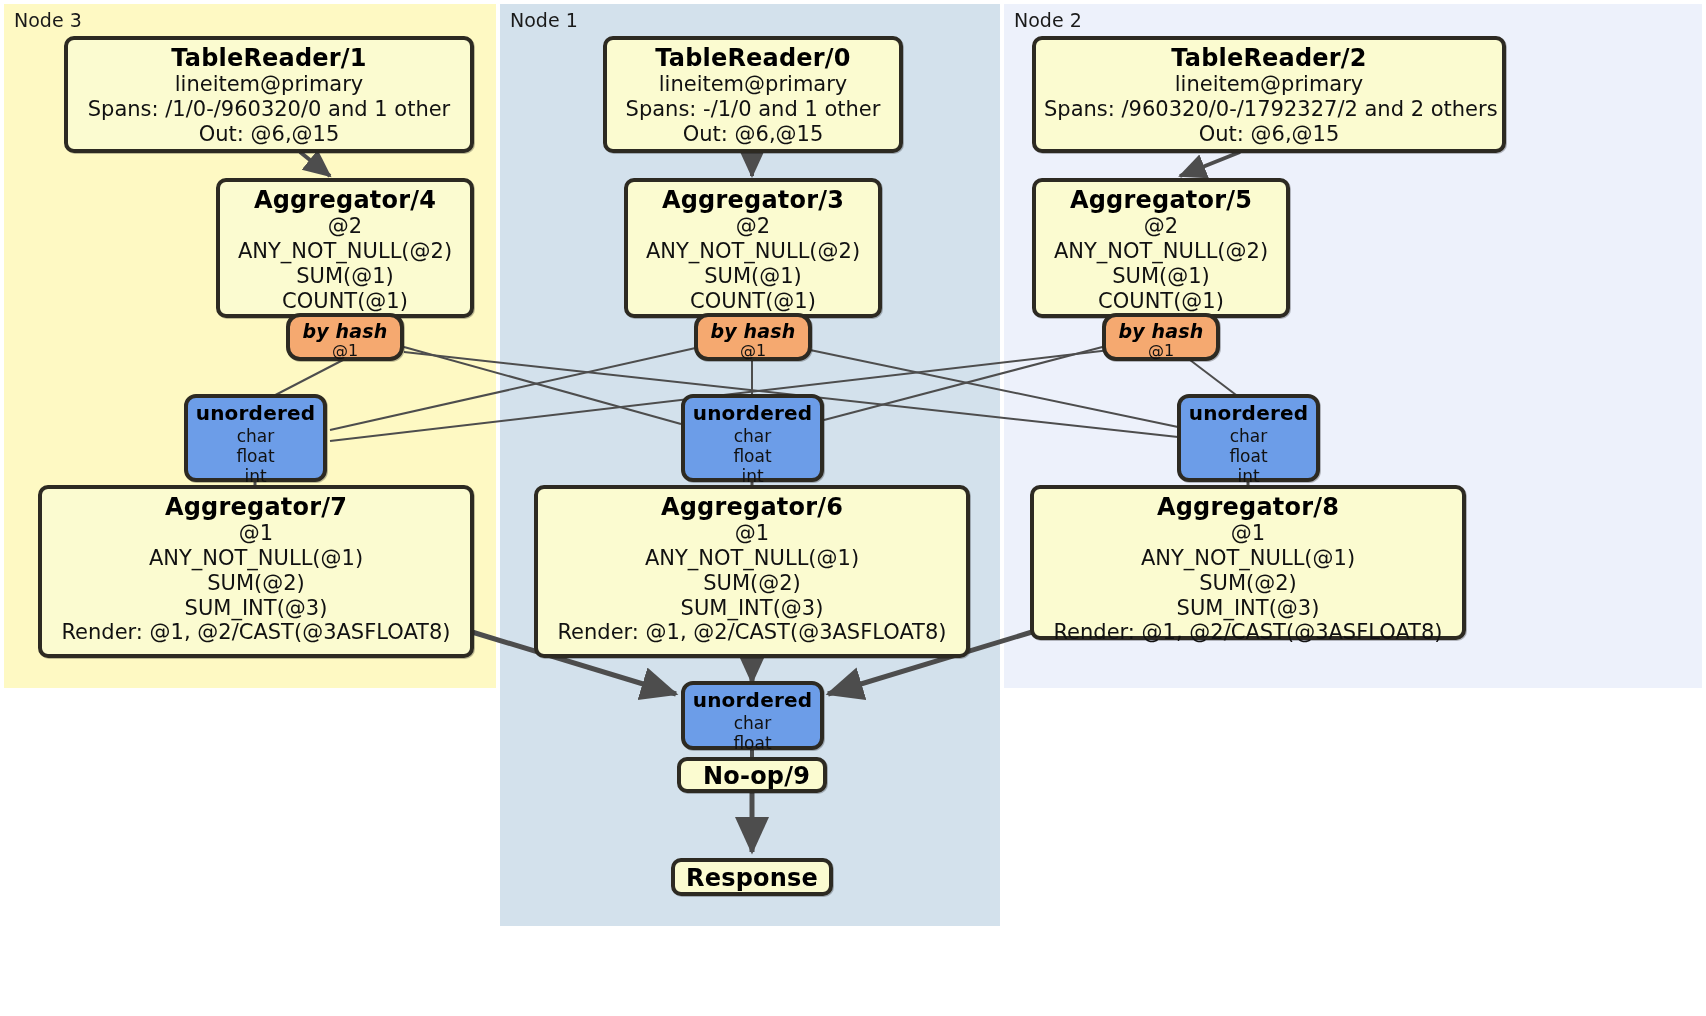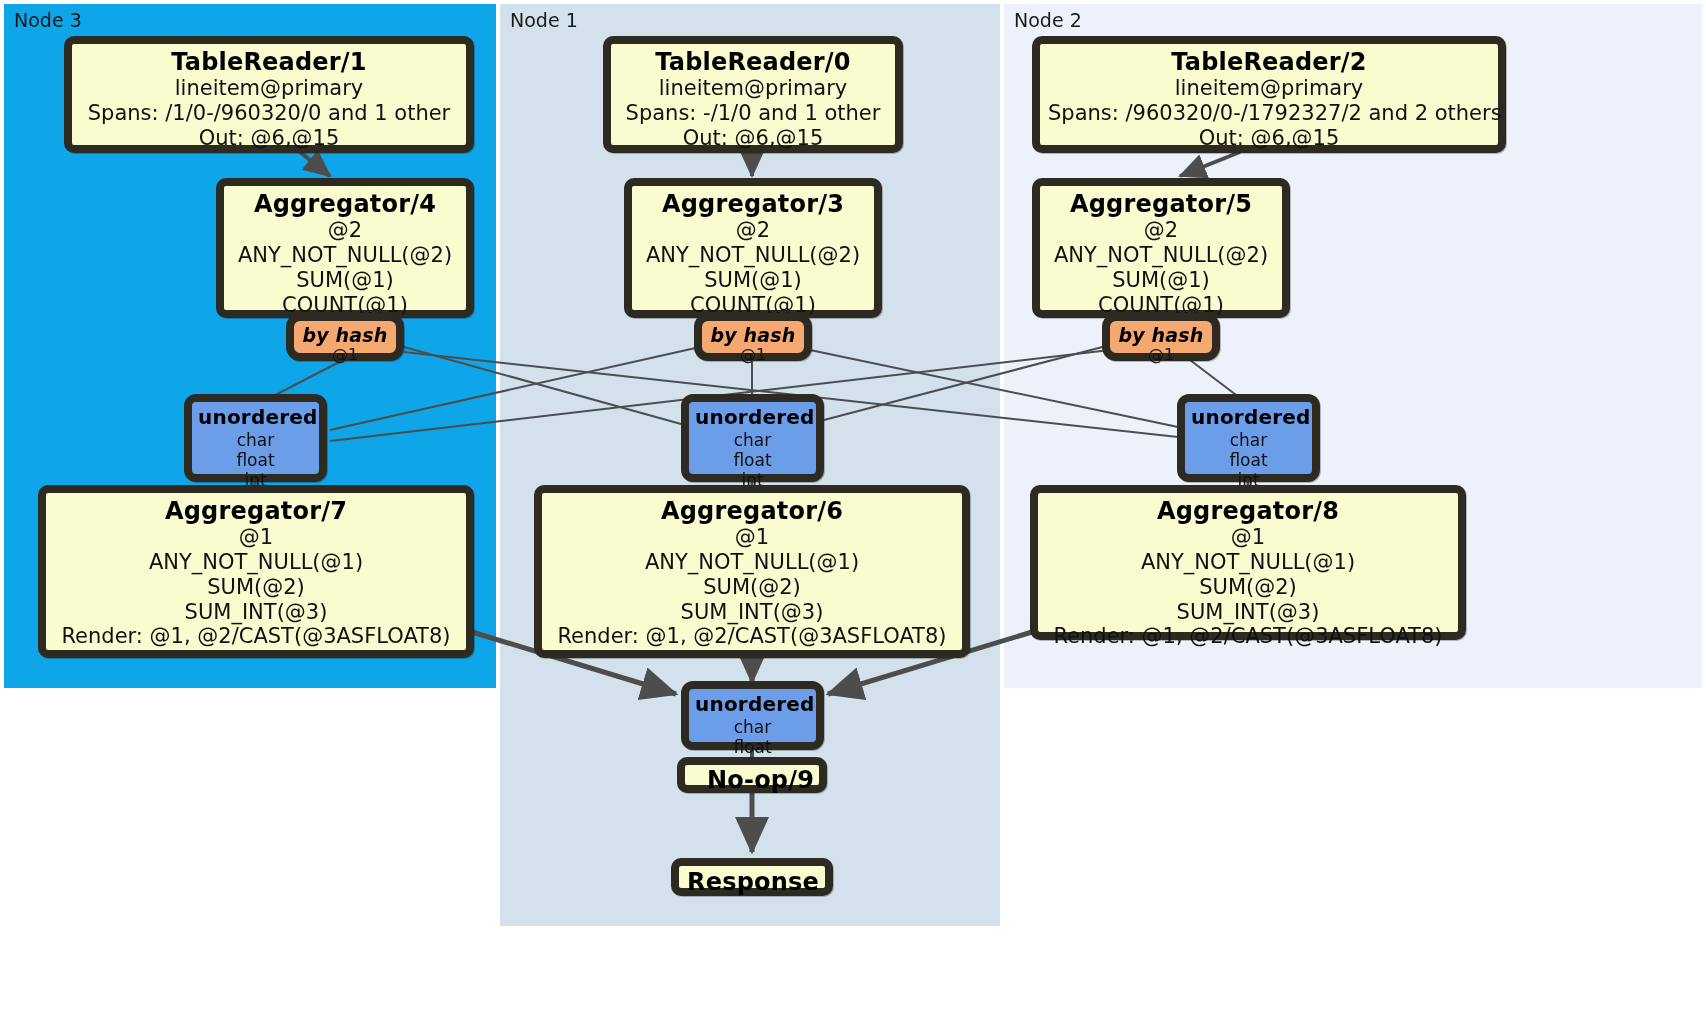--- a/index.html
+++ b/index.html
@@ -22,21 +22,21 @@
     white-space:nowrap;
   }
 
   
   svg.edges{position:absolute;left:0;top:0;width:1706px;height:1016px;pointer-events:none;}
 
   
   .nodebox{
     position:absolute;
     box-sizing:border-box;
-    border:8px solid #8b5cf6;
+    border:4px solid #8b5cf6;
     border-radius:10px;
     text-align:center;
     line-height:1.18;
     padding:4px 8px;
     white-space:nowrap;
   }
   .proc{
     background:#fbfbd0;
     border-color:#2d2a22;
     box-shadow:1px 1px 0 rgba(0,0,0,0.25);
@@ -68,21 +68,21 @@
   .router .title{font-size:19px;font-style:italic;}
   .router .det{font-size:16px;}
   .sync .title{font-size:20px;}
   .sync .det{font-size:17px;}
 </style>
 </head>
 <body>
 
 <div id="canvas">
 
-  <div class="panel" style="left:4px;top:4px;width:492px;height:684px;background:#0ea5e9;">
+  <div class="panel" style="left:4px;top:4px;width:492px;height:684px;background:#fef9c3;">
     <span class="panel-label">Node 3</span>
   </div>
 
   <div class="panel" style="left:500px;top:4px;width:500px;height:922px;background:#d3e1ec;">
     <span class="panel-label">Node 1</span>
   </div>
 
   <div class="panel" style="left:1004px;top:4px;width:698px;height:684px;background:#edf1fb;">
     <span class="panel-label">Node 2</span>
   </div>

